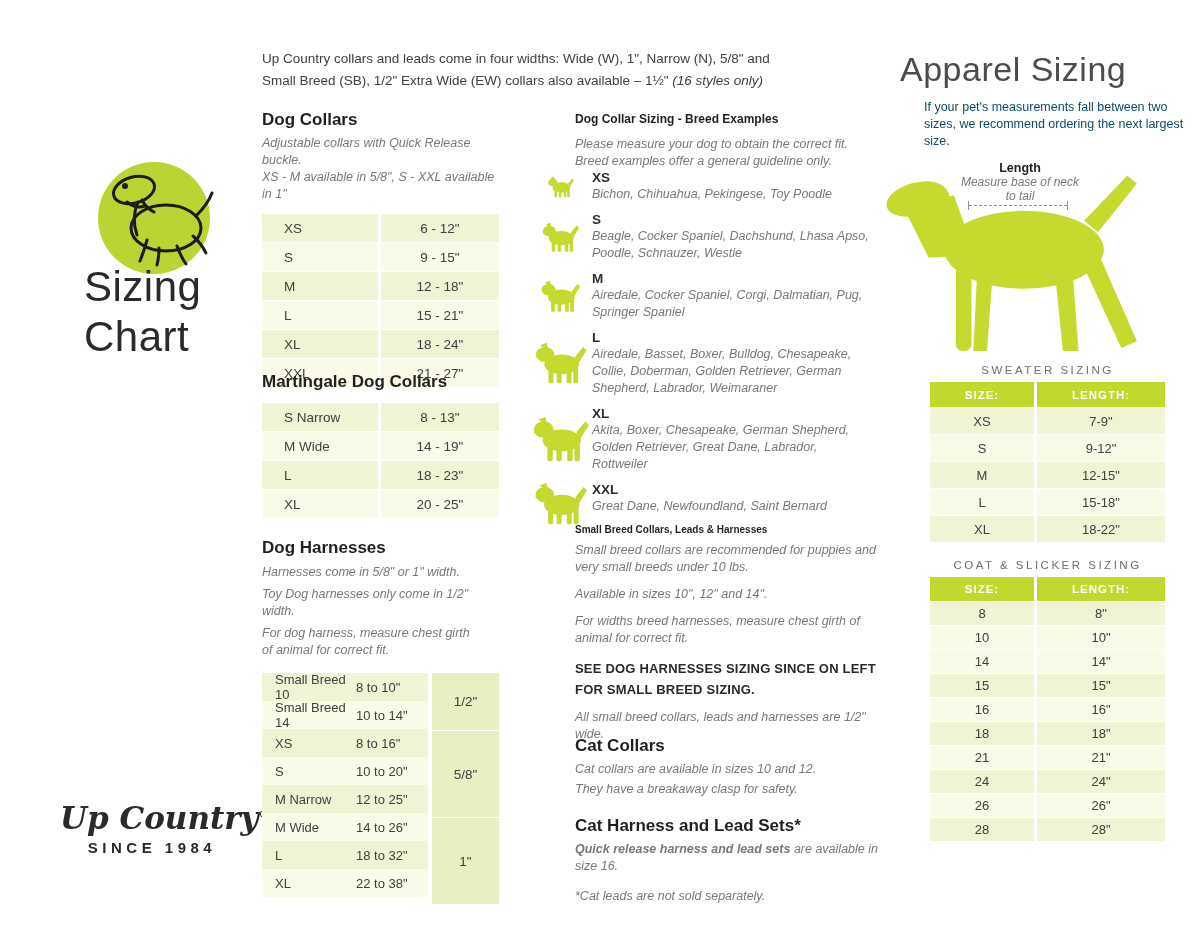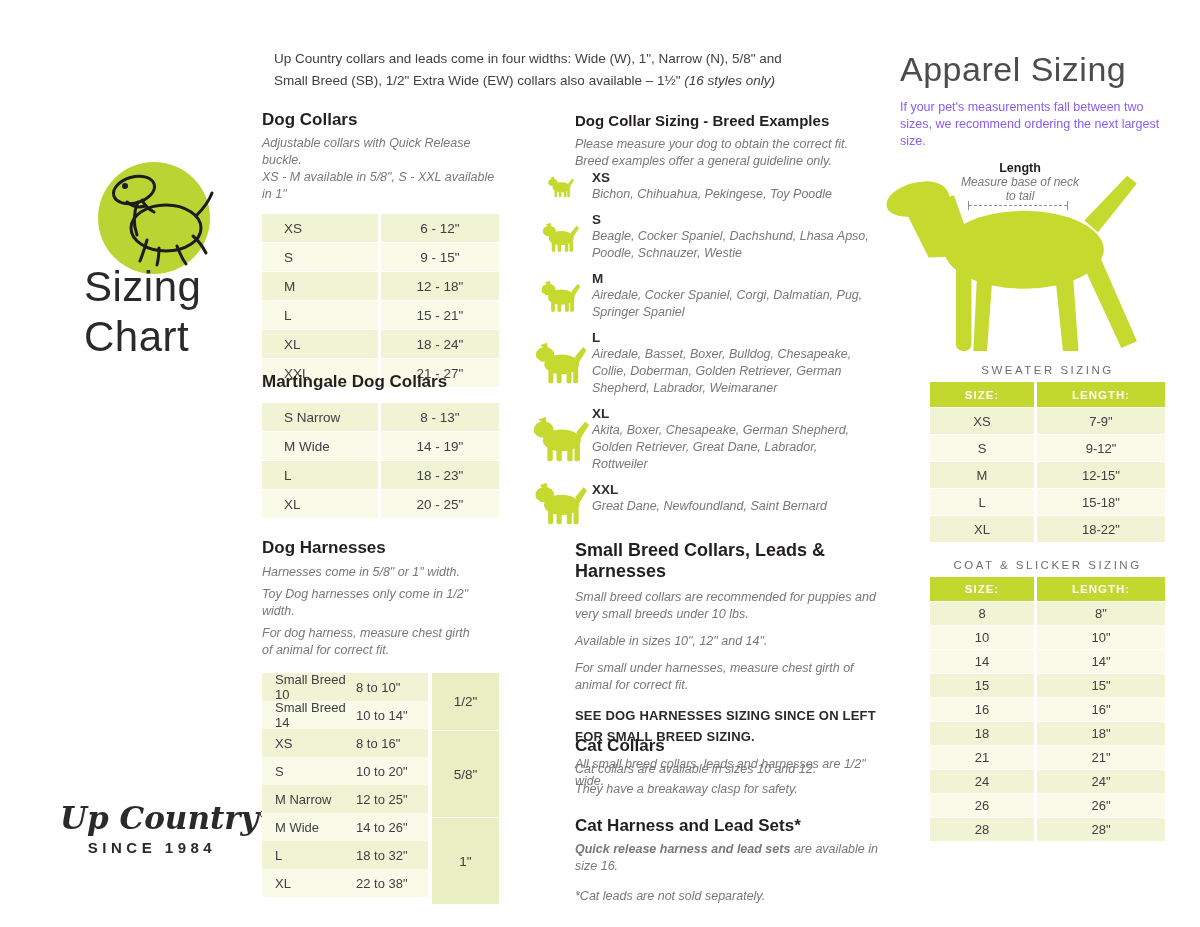--- a/index.html
+++ b/index.html
@@ -5,21 +5,21 @@
 <style>
   * { margin:0; padding:0; box-sizing:border-box; }
   html,body { background:#ffffff; }
   body { font-family:"Liberation Sans", sans-serif; color:#231f20; }
   .page { position:relative; width:1200px; height:927px; background:#fff; overflow:hidden; }
   .abs { position:absolute; }
 
   
   .intro { font-size:13.5px; line-height:22px; color:#3f4043; }
   .h1 { font-size:17px; font-weight:bold; color:#231f20; }
-  .h2 { font-size:15px; font-weight:bold; color:#231f20; }
+  .h2 { font-size:12px; font-weight:bold; color:#231f20; }
   .note { font-style:italic; color:#77787a; font-size:12.5px; line-height:17px; }
   .callout { font-weight:bold; font-size:13px; color:#2a2a2c; line-height:21px; letter-spacing:.2px; }
 
   
   .sizing-title { font-size:42px; line-height:50px; color:#2a2a2c; letter-spacing:.5px; }
   .logo-script { font-family:"DejaVu Serif", serif; font-style:italic; font-weight:bold;
                  font-size:31px; color:#2b2a28; white-space:nowrap;margin-left:8px; }
   .logo-sup { font-size:11px; vertical-align:super; }
   .logo-tagline { letter-spacing:4.5px; font-size:15px; font-weight:bold; color:#2b2a28;
                   text-align:center; margin-top:3px; }
@@ -46,21 +46,21 @@
              font-size:13.5px; color:#3f4043; }
 
   
   .breed-entry { display:flex; margin-bottom:9px; }
   .breed-iconbox { width:64px; flex:none; display:flex; justify-content:center; align-items:center; }
   .breed-size { font-weight:bold; font-size:13.5px; color:#2e2e30; margin-bottom:1px; }
   .breed-list { font-style:italic; color:#77787a; font-size:12.5px; line-height:17px; width:284px; }
 
   
   .apparel-h { font-size:34px; color:#4c4c4e; letter-spacing:.5px; }
-  .apparel-note { font-size:12.5px; line-height:17px; color:#8b5cf6; }
+  .apparel-note { font-size:12.5px; line-height:17px; color:#0c4a6e;margin-left:24px; }
   .len-label { font-weight:bold; font-size:12.5px; color:#231f20; }
   .len-note { font-style:italic; color:#77787a; font-size:12px; line-height:14px; }
   .measure-line { display:flex; align-items:center; height:9px; }
   .measure-line .tick { width:1px; height:9px; background:#8f9093; }
   .measure-line .dash { flex:1; border-top:1px dashed #8f9093; }
 
   .tbl-title { font-size:11.5px; letter-spacing:2.5px; color:#6d6e71; text-align:center; }
   .app-table { display:flex; flex-direction:column; gap:1px; width:235px; }
   .app-row { display:flex; gap:3px; height:26px; }
   .app-row.short { height:23px; }
@@ -87,21 +87,21 @@
       <rect x="28" y="34" width="6" height="16" rx="2"></rect>
       <rect x="40" y="34" width="6" height="16" rx="2"></rect>
       <rect x="48" y="30" width="6" height="20" rx="2"></rect>
       <polygon points="5,13 14,20 10,24 3,18"></polygon>
     </g>
   </symbol>
 </svg>
 
 <div class="page">
 
-  <div class="abs intro" style="left:262px; top:48px; width:575px;margin-left:12px;">
+  <div class="abs intro" style="left:262px; top:48px; width:575px;">
     <div>Up Country collars and leads come in four widths: Wide (W), 1", Narrow (N), 5/8" and</div>
     <div><span>Small Breed (SB), 1/2" Extra Wide (EW) collars also available – 1½" </span><span style="font-style:italic">(16 styles only)</span></div>
   </div>
 
   <svg class="abs" style="left:78px; top:148px;" width="150" height="150" viewBox="0 0 150 150">
     <circle cx="76" cy="70" r="56" fill="#b9d433"></circle>
     <g stroke="#1c1c1c" stroke-width="3" fill="none" stroke-linecap="round">
       <ellipse cx="56" cy="42" rx="21" ry="13" transform="rotate(-16 56 42)"></ellipse>
       <path d="M64,52 Q68,60 76,64"></path>
       <ellipse cx="88" cy="80" rx="35" ry="23"></ellipse>
@@ -296,24 +296,24 @@
           </svg>
         </div>
       <div>
           <div class="breed-size">XXL</div>
            <div class="breed-list">Great Dane, Newfoundland, Saint Bernard</div>
         </div>
     </div>
   </div>
 
   <div class="abs" style="left:575px; top:524px; width:305px;">
-    <div class="h2" style="font-size:18px;margin-top:16px;">Small Breed Collars, Leads &amp; Harnesses</div>
+    <div class="h2" style="font-size:10px;">Small Breed Collars, Leads &amp; Harnesses</div>
     <div class="note" style="margin-top:7px;">Small breed collars are recommended for puppies and very small breeds under 10 lbs.</div>
     <div class="note" style="margin-top:10px;">Available in sizes 10", 12" and 14".</div>
-    <div class="note" style="margin-top:10px;">For small under harnesses, measure chest girth of animal for correct fit.</div>
+    <div class="note" style="margin-top:10px;">For widths breed harnesses, measure chest girth of animal for correct fit.</div>
     <div class="callout" style="margin-top:11px;">
       <div>SEE DOG HARNESSES SIZING SINCE ON LEFT</div>
       <div>FOR SMALL BREED SIZING.</div>
     </div>
     <div class="note" style="margin-top:9px;">All small breed collars, leads and harnesses are 1/2" wide.</div>
   </div>
 
   <div class="abs" style="left:575px; top:736px; width:305px;">
     <div class="h1">Cat Collars</div>
     <div class="note" style="margin-top:5px;">Cat collars are available in sizes 10 and 12.</div>

